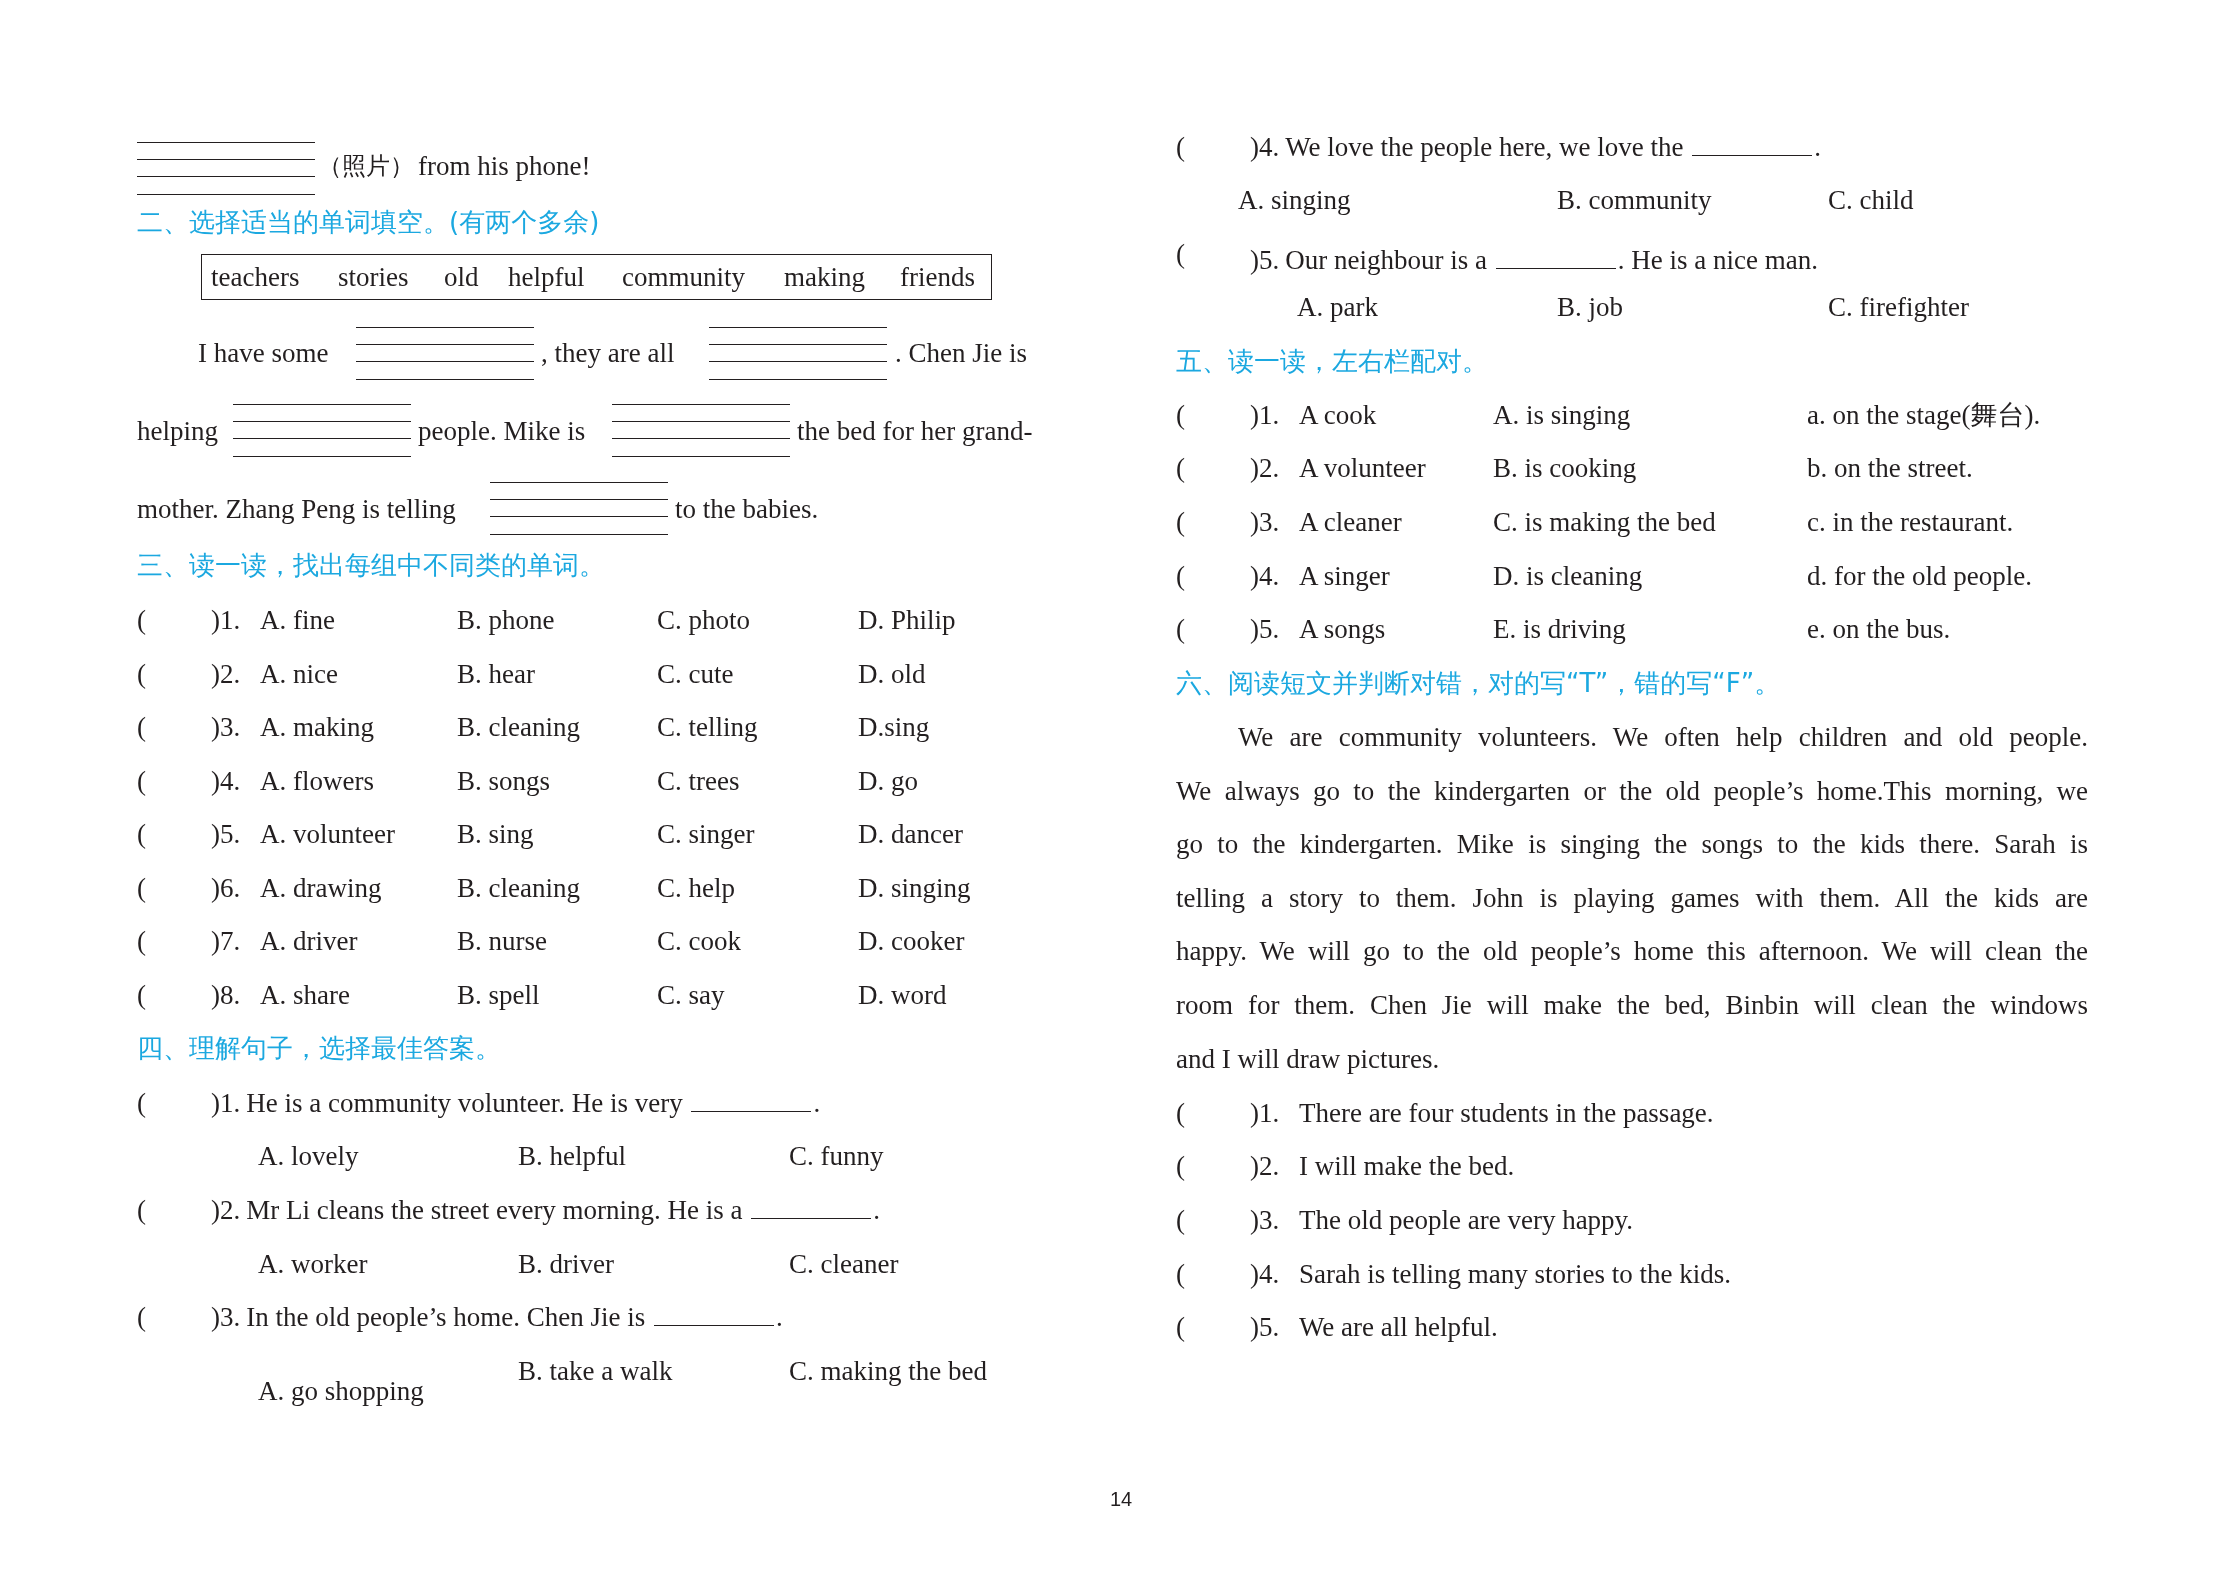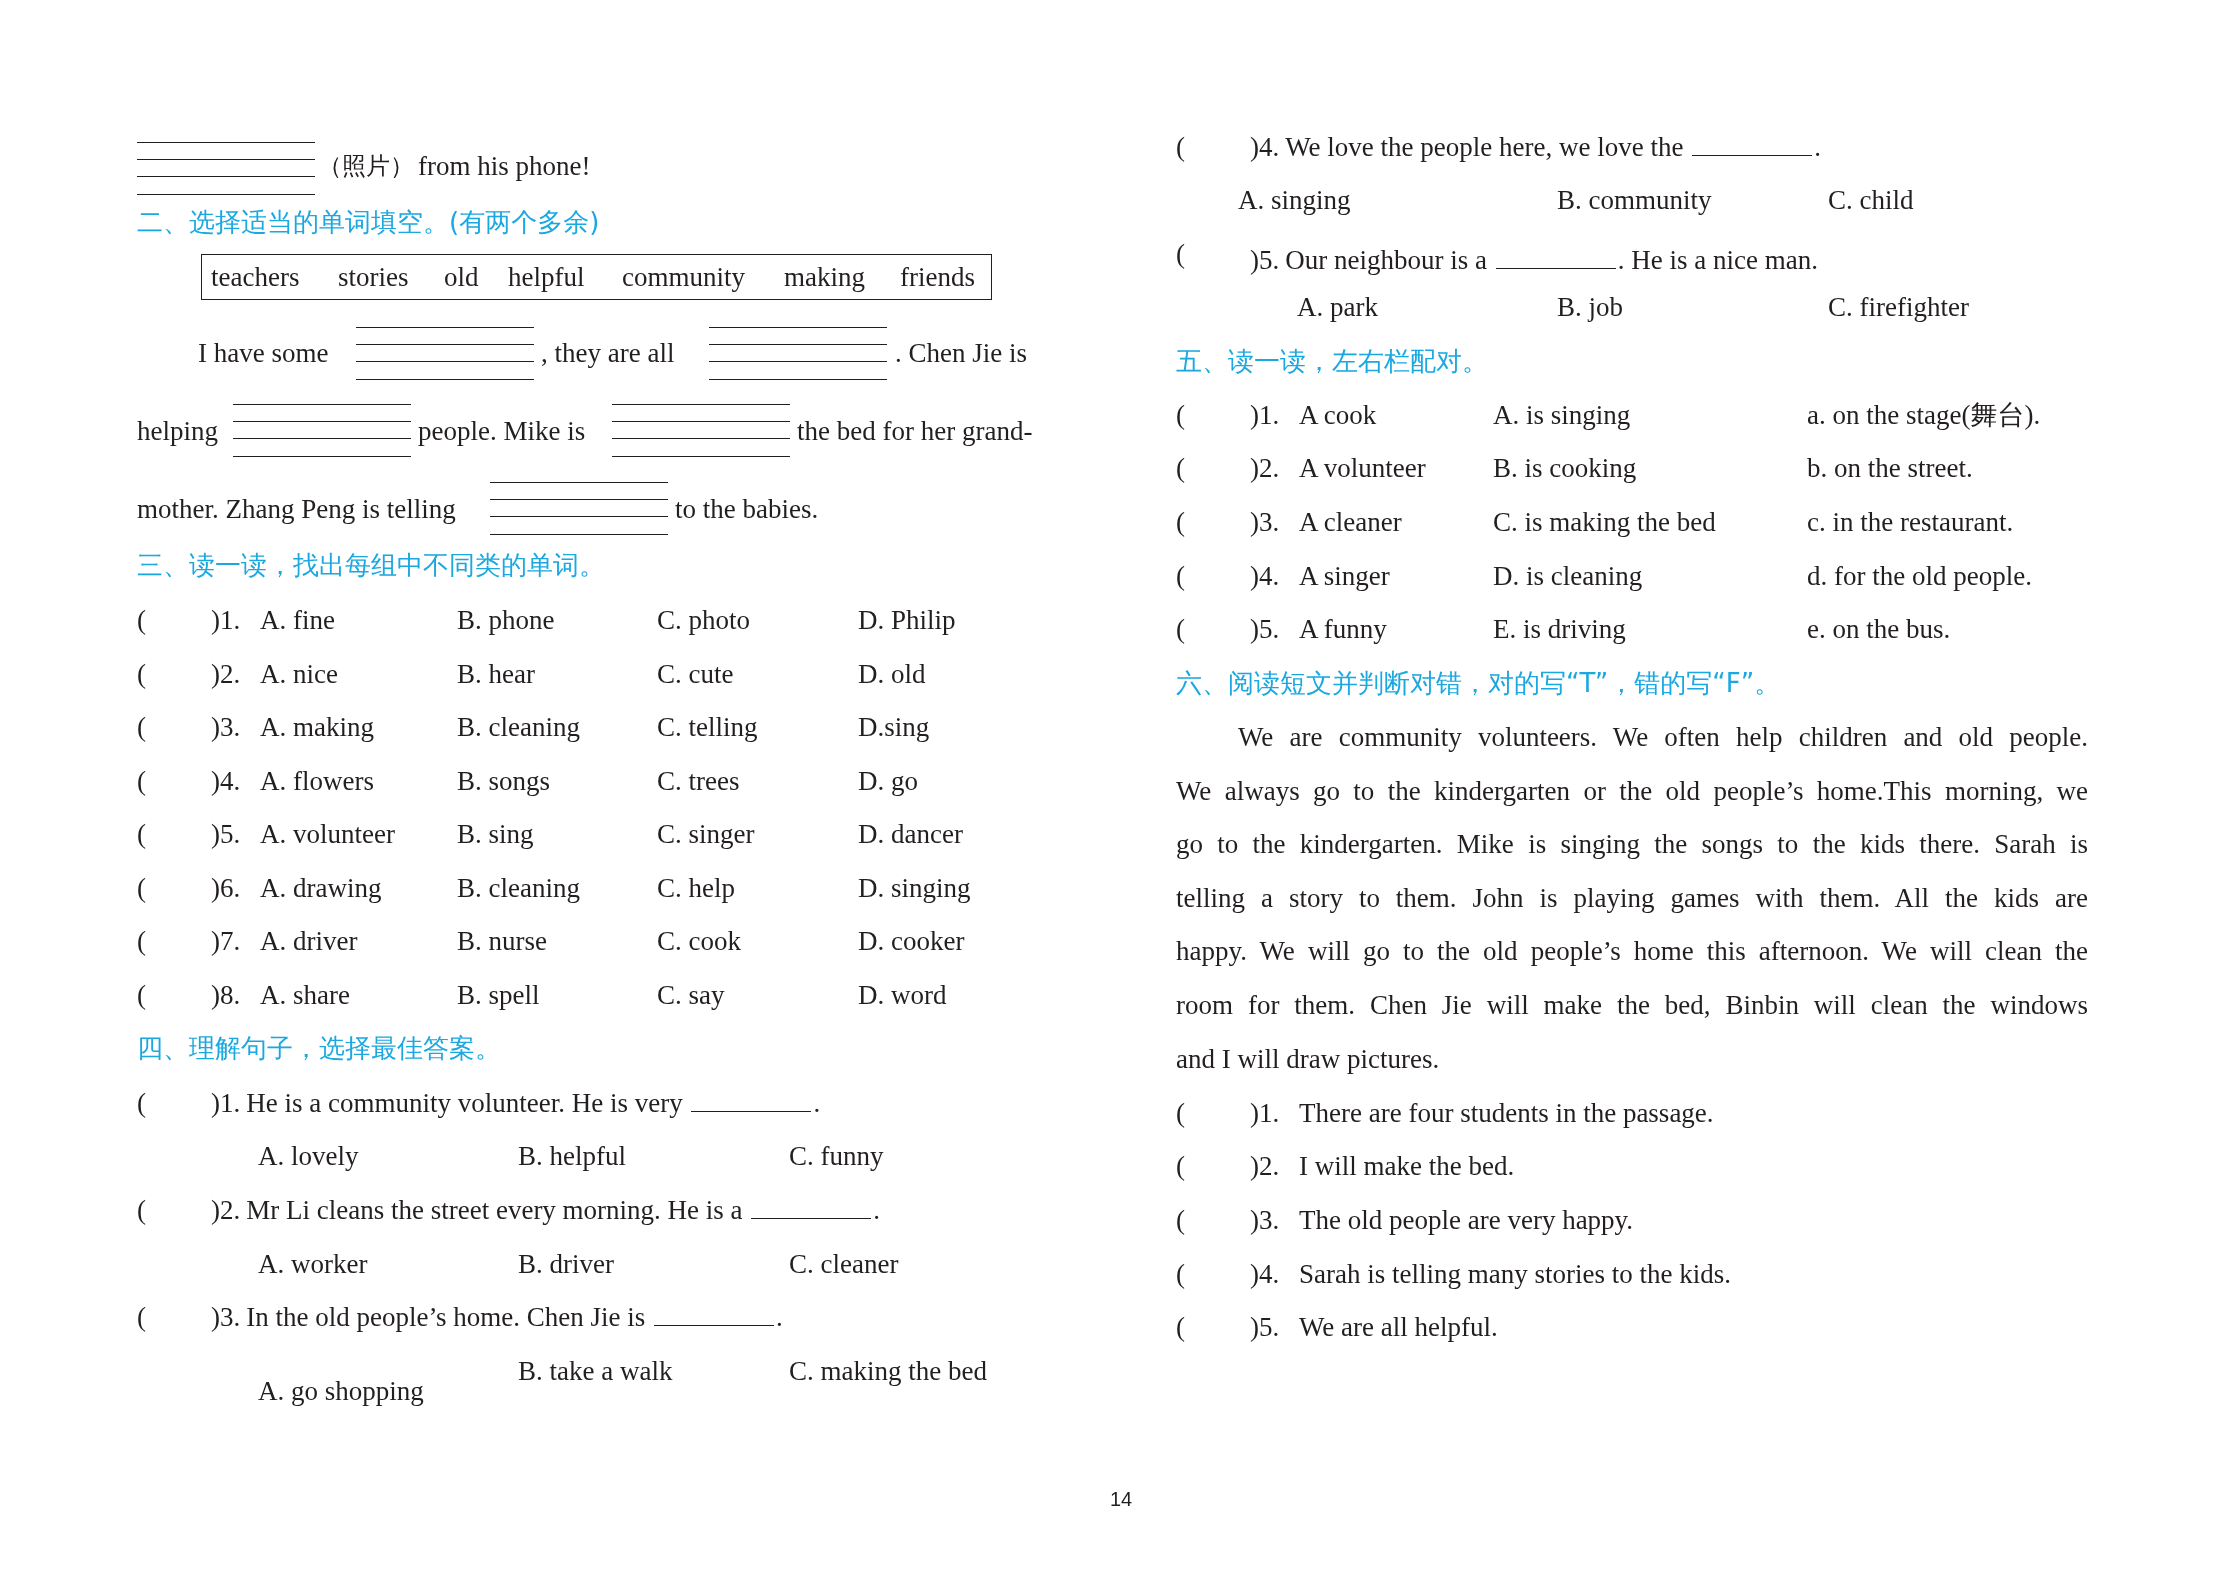--- a/index.html
+++ b/index.html
@@ -216,21 +216,21 @@
     <div>
       <span class="paren" style="left:1176px;top:559px;">(</span>
       <span class="t" style="left:1250px;top:559px;">)4.</span>
       <span class="t" style="left:1299px;top:559px;">A singer</span>
       <span class="t" style="left:1493px;top:559px;">D.  is cleaning</span>
       <span class="t" style="left:1807px;top:559px;">d.  for the old people.</span>
     </div>
     <div>
       <span class="paren" style="left:1176px;top:612px;">(</span>
       <span class="t" style="left:1250px;top:612px;">)5.</span>
-      <span class="t" style="left:1299px;top:612px;">A funny</span>
+      <span class="t" style="left:1299px;top:612px;">A songs</span>
       <span class="t" style="left:1493px;top:612px;">E.  is driving</span>
       <span class="t" style="left:1807px;top:612px;">e.  on the bus.</span>
     </div>
   </div>
 
 <div class="h" style="left:1176px;top:666px;">六、阅读短文并判断对错，对的写“T”，错的写“F”。</div>
 <div id="s6para">
     <div class="para" style="top: 720px; left: 1238px; width: 850px; white-space: normal; height: 34px; overflow: hidden;">We are community volunteers. We often help children and old people.</div>
     <div class="para" style="top: 774px; left: 1176px; width: 912px; white-space: normal; height: 34px; overflow: hidden;">We always go to the kindergarten or the old people’s home.This morning, we</div>
     <div class="para" style="top: 827px; left: 1176px; width: 912px; white-space: normal; height: 34px; overflow: hidden;">go to the kindergarten. Mike is singing the songs to the kids there. Sarah is</div>

